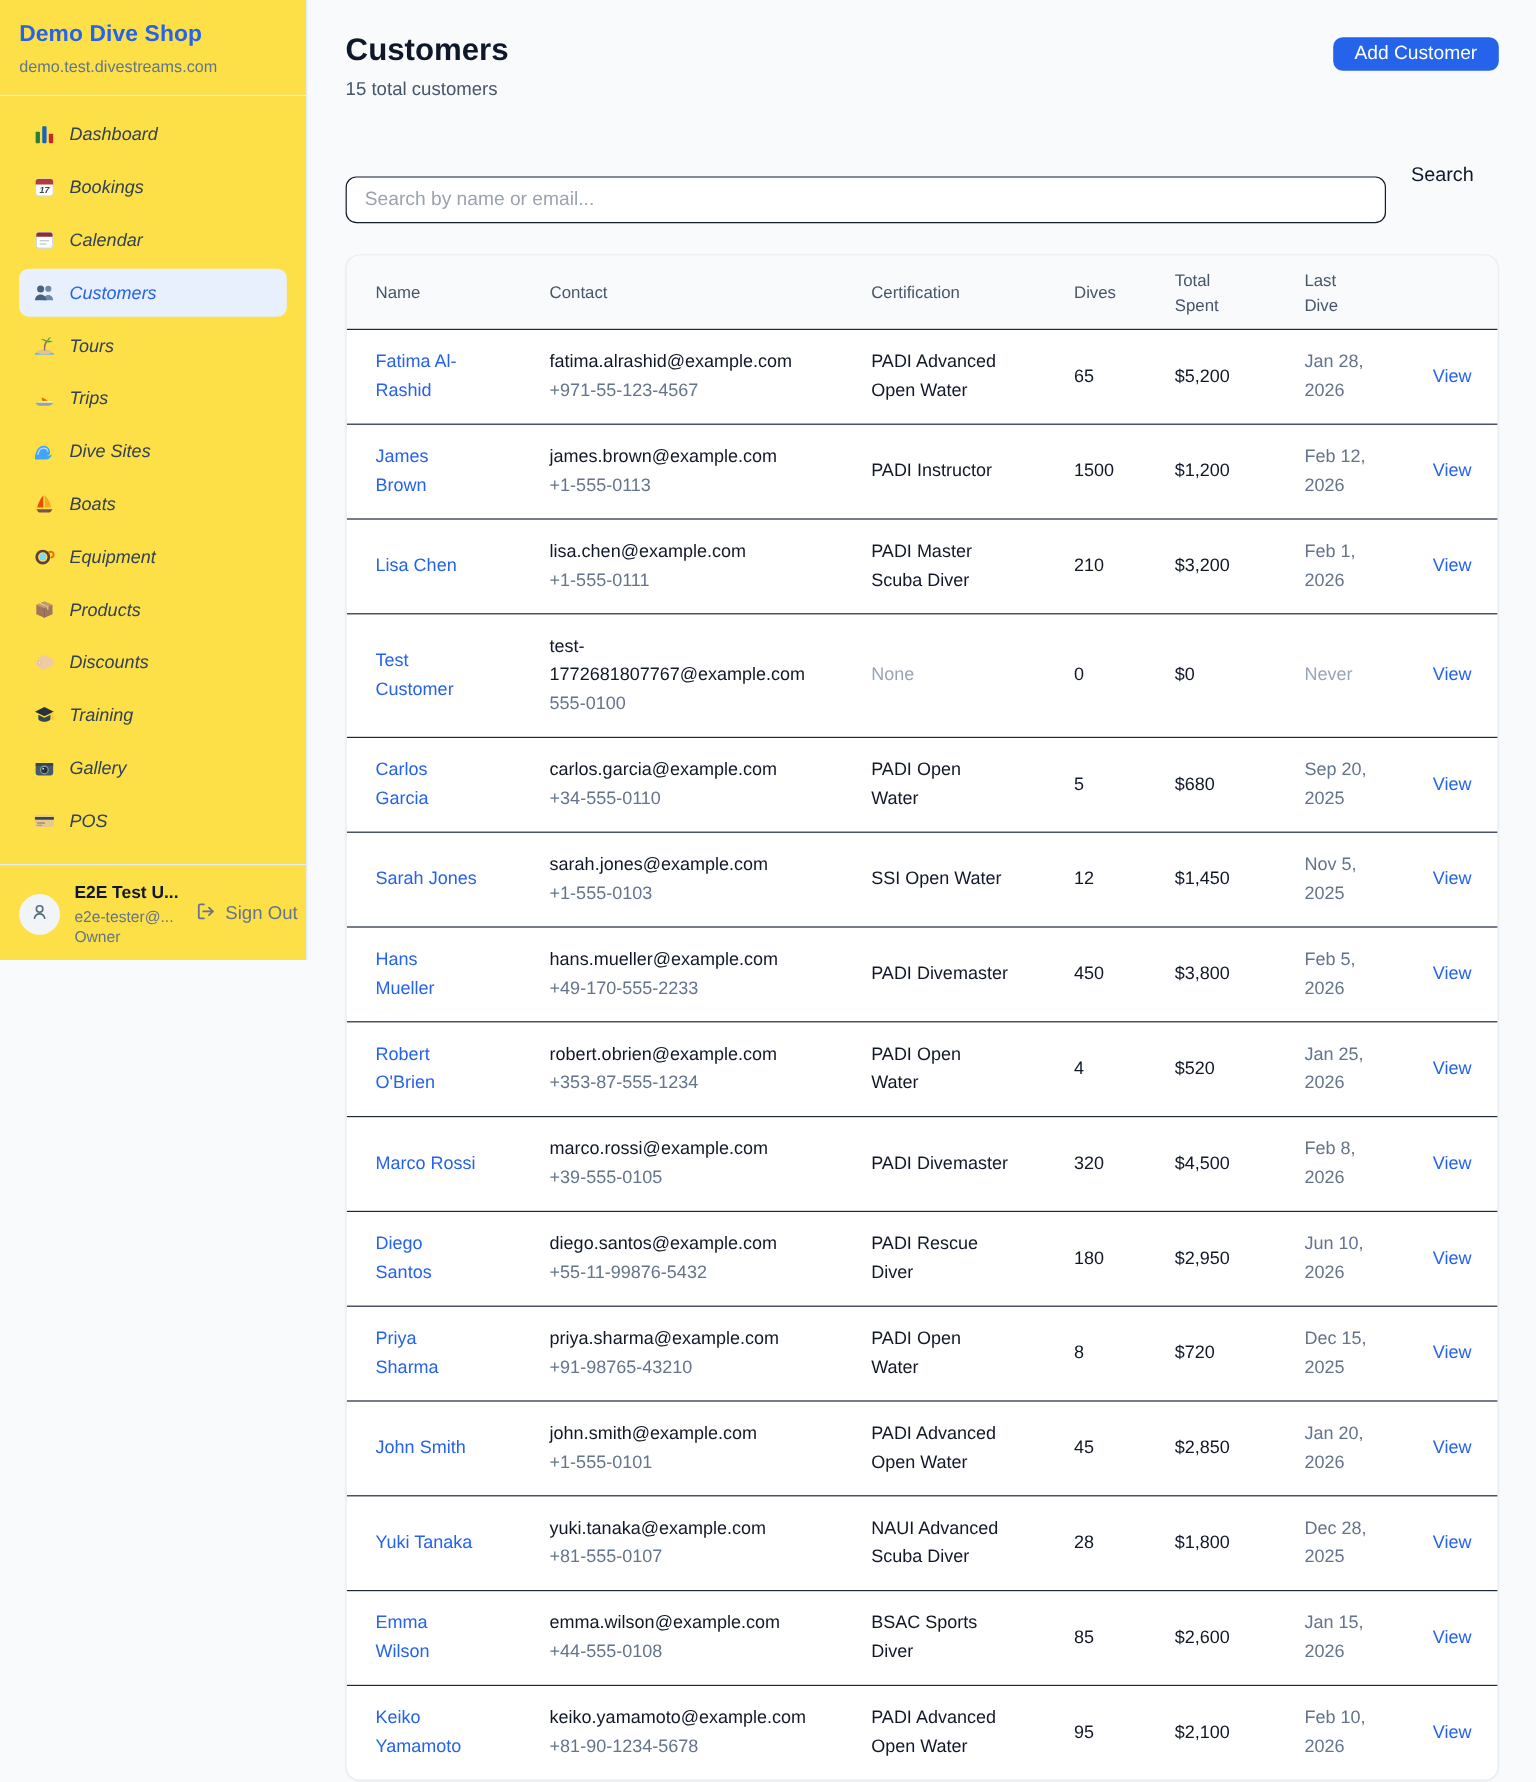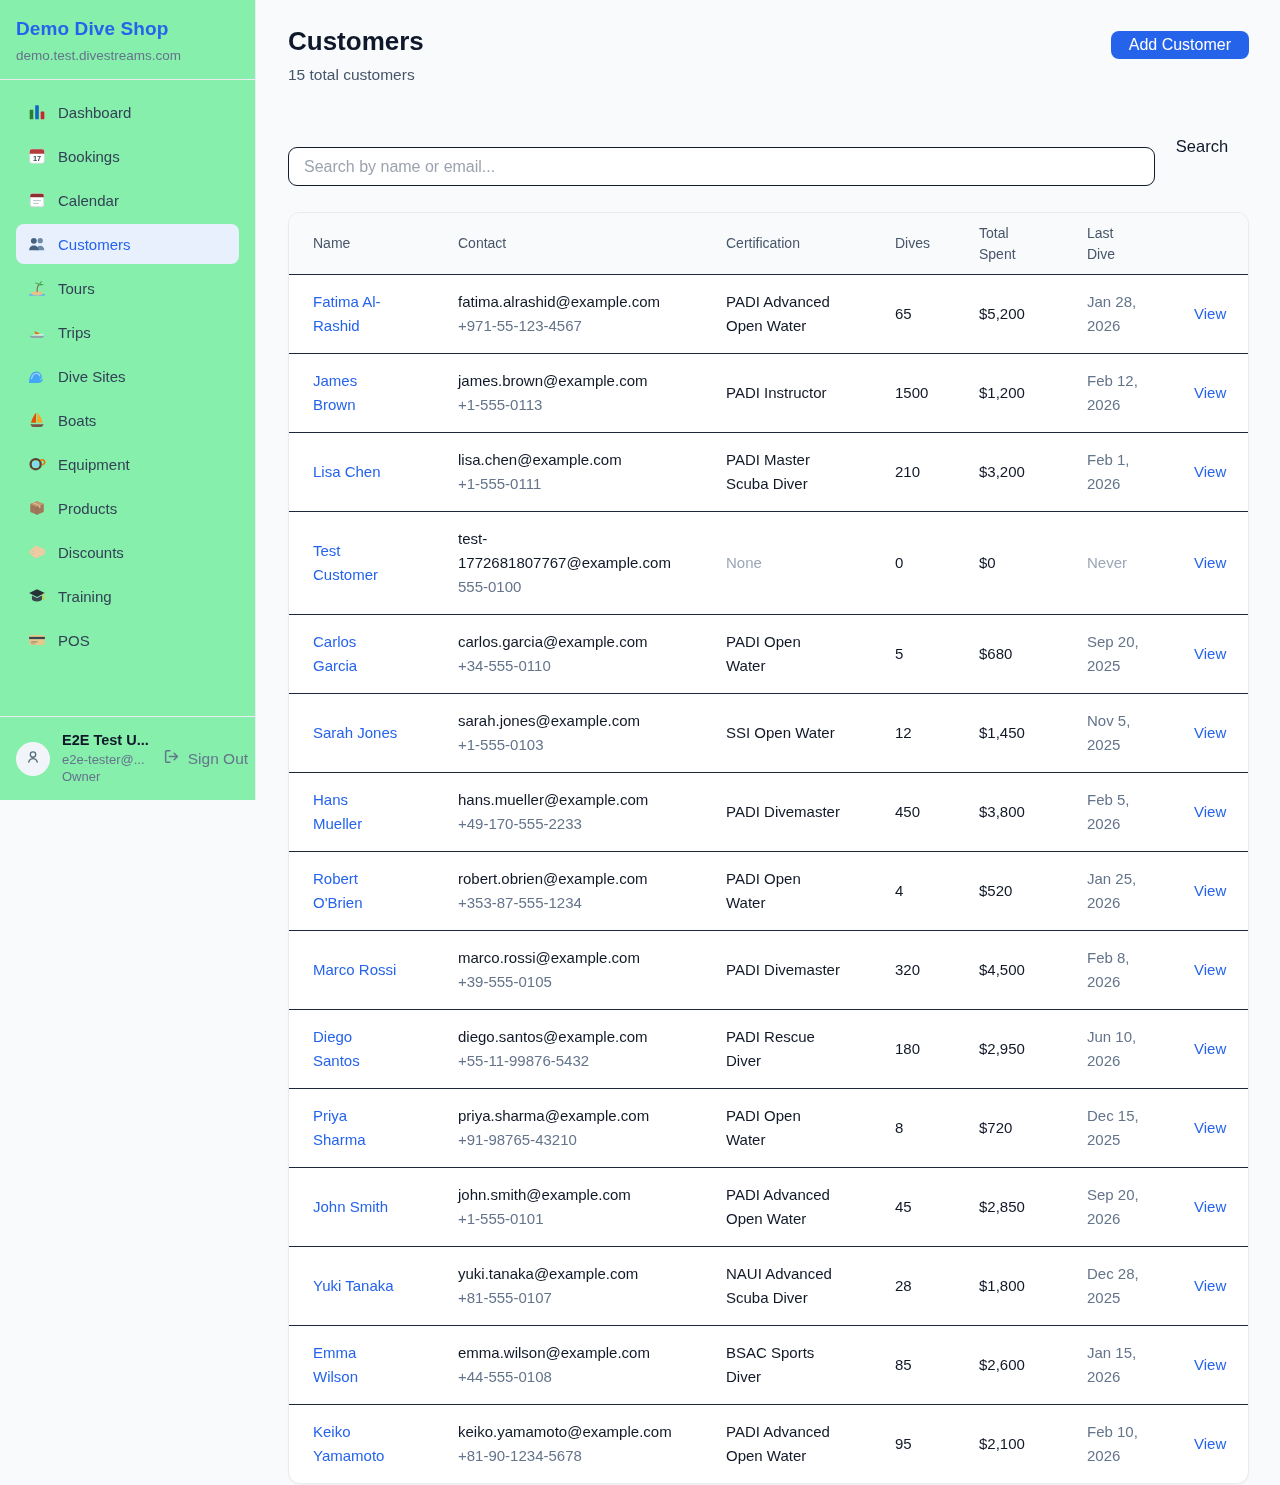--- a/index.html
+++ b/index.html
@@ -19,28 +19,28 @@
   html,body{width:1280px;height:1485px;overflow:hidden;}
   body{
     background:var(--page-bg);
     font-family:"Liberation Sans", sans-serif;
     color:var(--text-dark);
     position:relative;
   }
   
   .sidebar{
     position:absolute;top:0;left:0;width:256px;height:800px;
-    background:#86efac;border-right:1px solid var(--border-light);
+    background:#fde047;border-right:1px solid var(--border-light);
     display:flex;flex-direction:column;
   }
   .shop-header{padding:18px 16px 16px;}
   .shop-name{font-size:19px;font-weight:700;color:var(--accent);letter-spacing:.1px;}
   .shop-domain{font-size:13.5px;color:var(--text-gray);margin-top:8px;}
   .side-divider{border-top:1px solid var(--border-light);}
-  .nav{padding:12px 16px;flex:0 0 auto;}
+  .nav{padding:12px 16px;flex:0 0 auto;font-style:italic;}
   .nav-item{
     display:flex;align-items:center;gap:12px;height:40px;padding:0 12px;
     border-radius:8px;font-size:15px;color:#334155;cursor:pointer;margin-bottom:4px;
   }
   .nav-item.active{background:var(--accent-light);color:var(--accent);font-weight:500;}
   .nav-icon{width:18px;height:18px;display:inline-flex;align-items:center;justify-content:center;flex:0 0 18px;}
   .nav-icon svg{width:18px;height:18px;display:block;}
   .side-footer{
     margin-top:auto;border-top:1px solid var(--border-light);
     padding:14px 16px;display:flex;align-items:center;gap:12px;
@@ -241,20 +241,32 @@
             <path d="M3.5 7.6v3c0 1.2 2 2.2 4.5 2.2s4.5-1 4.5-2.2v-3L8 9.8z" fill="#37474f"></path>
             <path d="M14 5.6v4.2" stroke="#fbc02d" stroke-width="0.9"></path>
             <circle cx="14" cy="10.4" r="0.9" fill="#fbc02d"></circle>
           </svg>
         </span>
     <span class="nav-label">Training</span>
   </div>
       <div class="nav-item">
     <span class="nav-icon">
           <svg viewBox="0 0 16 16">
+            <path d="m8 .8.8 1.6 1.9-.3-.9 1.5-1.8-.3-1.8.3-.9-1.5 1.9.3z" fill="#fdd835"></path>
+            <rect x="1.5" y="4.3" width="13" height="9.2" rx="1.8" fill="#455a64"></rect>
+            <rect x="1.5" y="4.3" width="13" height="2.1" fill="#37474f"></rect>
+            <circle cx="8" cy="9.4" r="2.8" fill="#263238" stroke="#90a4ae" stroke-width="0.8"></circle>
+            <circle cx="7.1" cy="8.5" r="0.7" fill="#b3e5fc"></circle>
+          </svg>
+        </span>
+    <span class="nav-label">Gallery</span>
+  </div>
+      <div class="nav-item">
+    <span class="nav-icon">
+          <svg viewBox="0 0 16 16">
             <rect x="1" y="3.5" width="14" height="9" rx="1.6" fill="#e6c98d"></rect>
             <rect x="1" y="5.2" width="14" height="2" fill="#37474f"></rect>
             <rect x="2.5" y="9" width="6" height="1.2" rx="0.4" fill="#8d6e63" opacity="0.7"></rect>
             <rect x="2.5" y="10.9" width="4" height="0.9" rx="0.4" fill="#8d6e63" opacity="0.5"></rect>
           </svg>
         </span>
     <span class="nav-label">POS</span>
   </div>
     </nav>
   <div class="side-footer">
@@ -443,21 +455,21 @@
   </div>
         <div class="trow">
     <div class="cell col-name"><a class="name-link">John Smith</a></div>
     <div class="cell col-contact">
       <div class="email">john.smith@example.com</div>
       <div class="phone">+1-555-0101</div>
     </div>
     <div class="cell col-cert"><span class="cert-text">PADI Advanced Open Water</span></div>
     <div class="cell col-dives">45</div>
     <div class="cell col-spent">$2,850</div>
-    <div class="cell col-last"><span class="last-text">Sep 20, 2026</span></div>
+    <div class="cell col-last"><span class="last-text">Jan 20, 2026</span></div>
     <div class="cell col-view"><a class="view-link">View</a></div>
   </div>
         <div class="trow">
     <div class="cell col-name"><a class="name-link">Yuki Tanaka</a></div>
     <div class="cell col-contact">
       <div class="email">yuki.tanaka@example.com</div>
       <div class="phone">+81-555-0107</div>
     </div>
     <div class="cell col-cert"><span class="cert-text">NAUI Advanced Scuba Diver</span></div>
     <div class="cell col-dives">28</div>

